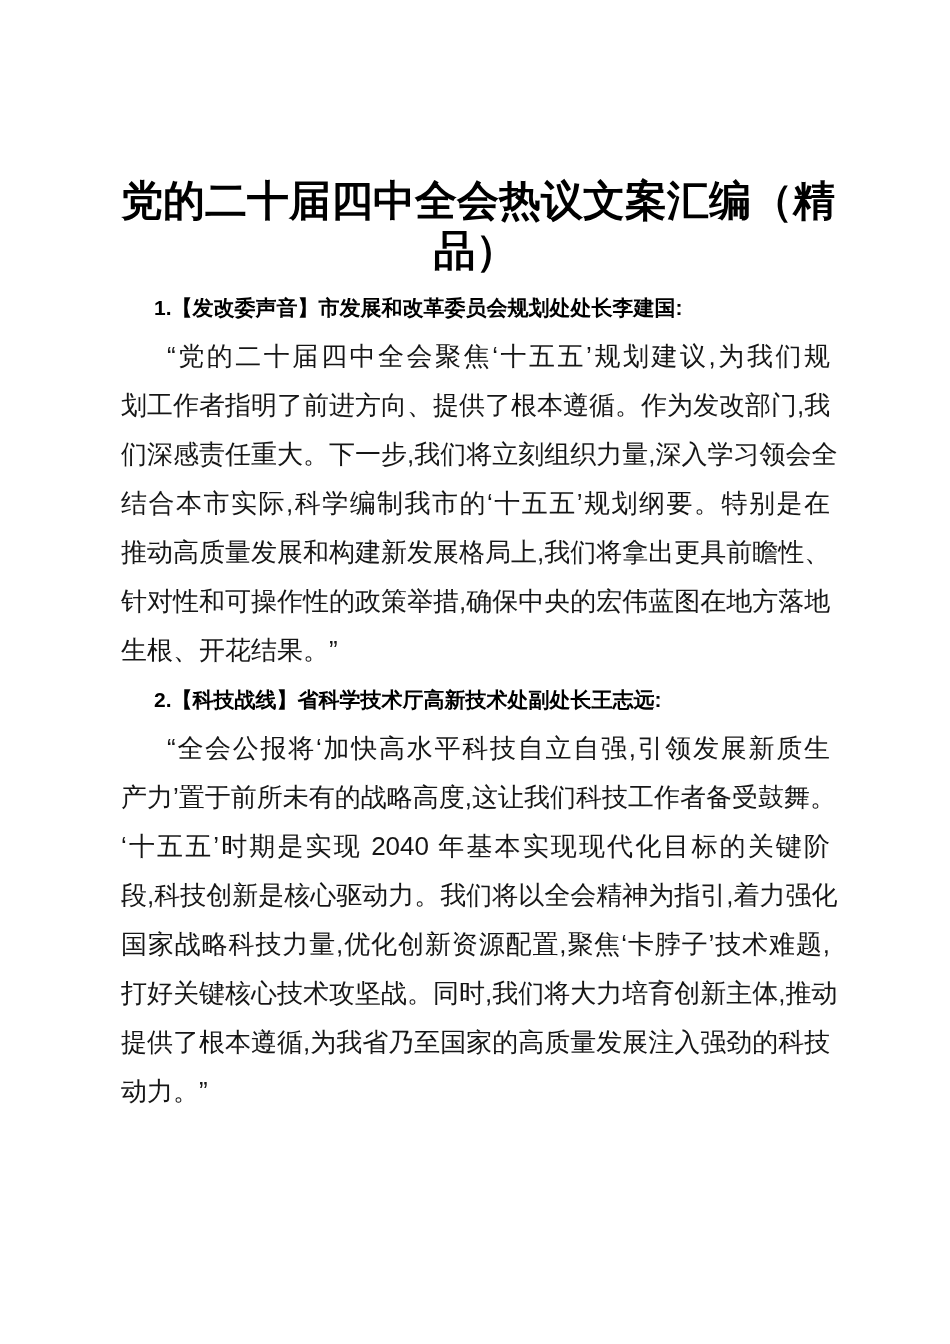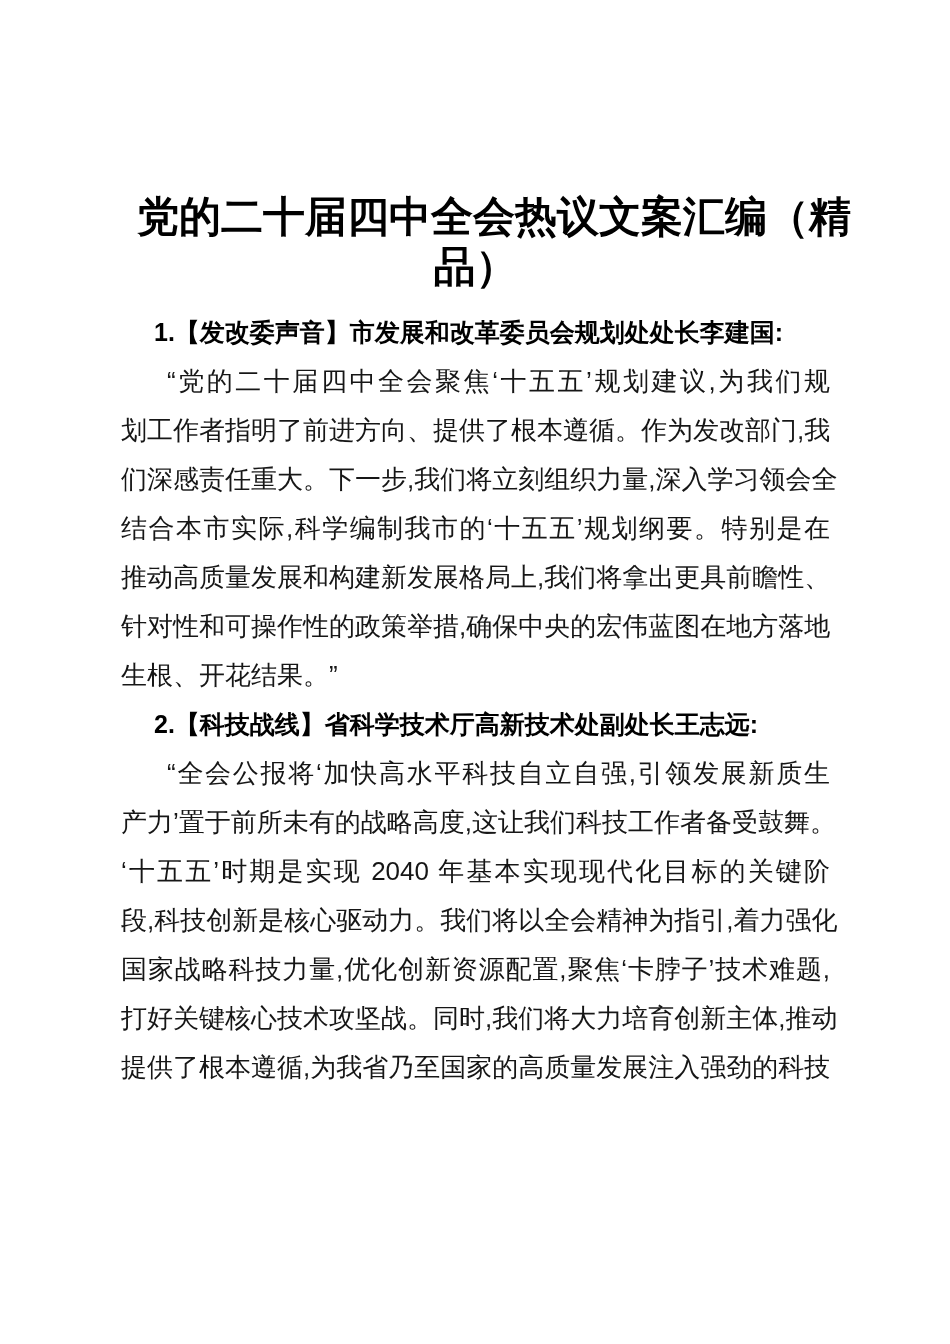--- a/index.html
+++ b/index.html
@@ -14,41 +14,41 @@
     position: relative;
     width: 950px; height: 1344px;
     background: #ffffff;
   }
   .doc {
     position: absolute;
     left: 121px; top: 176px;
     width: 709px;
   }
   .title {
-    margin: 16px;
+    margin: 0;
     font-family: "Liberation Serif", "DejaVu Serif", serif;
     font-weight: 700;
     font-size: 42px;
     line-height: 50px;
     text-align: center;
     color: #000000;
   }
   .title .tline {
     display: block;
     white-space: nowrap;
   }
   .body-text {
     margin-top: 7px;
     font-size: 26px;
     line-height: 49px;
     color: #161616;
   }
   .heading {
     font-weight: 700;
-    font-size: 25px;
+    font-size: 21px;
     line-height: 49px;
     padding-left: 33px;
     color: #000000;
     white-space: nowrap;
   }
   .line {
     text-align: justify;
     text-align-last: justify;
     white-space: nowrap;
   }
@@ -85,16 +85,17 @@
 
       <div class="heading">2.【科技战线】省科学技术厅高新技术处副处长王志远:</div>
 
       <div class="line first">“全会公报将‘加快高水平科技自立自强,引领发展新质生</div>
       <div class="line">产力’置于前所未有的战略高度,这让我们科技工作者备受鼓舞。</div>
       <div class="line">‘十五五’时期是实现 2040 年基本实现现代化目标的关键阶</div>
       <div class="line">段,科技创新是核心驱动力。我们将以全会精神为指引,着力强化</div>
       <div class="line">国家战略科技力量,优化创新资源配置,聚焦‘卡脖子’技术难题,</div>
       <div class="line">打好关键核心技术攻坚战。同时,我们将大力培育创新主体,推动</div>
       <div class="line">提供了根本遵循,为我省乃至国家的高质量发展注入强劲的科技</div>
+      <div class="line last">动力。”</div>
 
     </div>
   </div>
 </div>
 
 </body></html>

